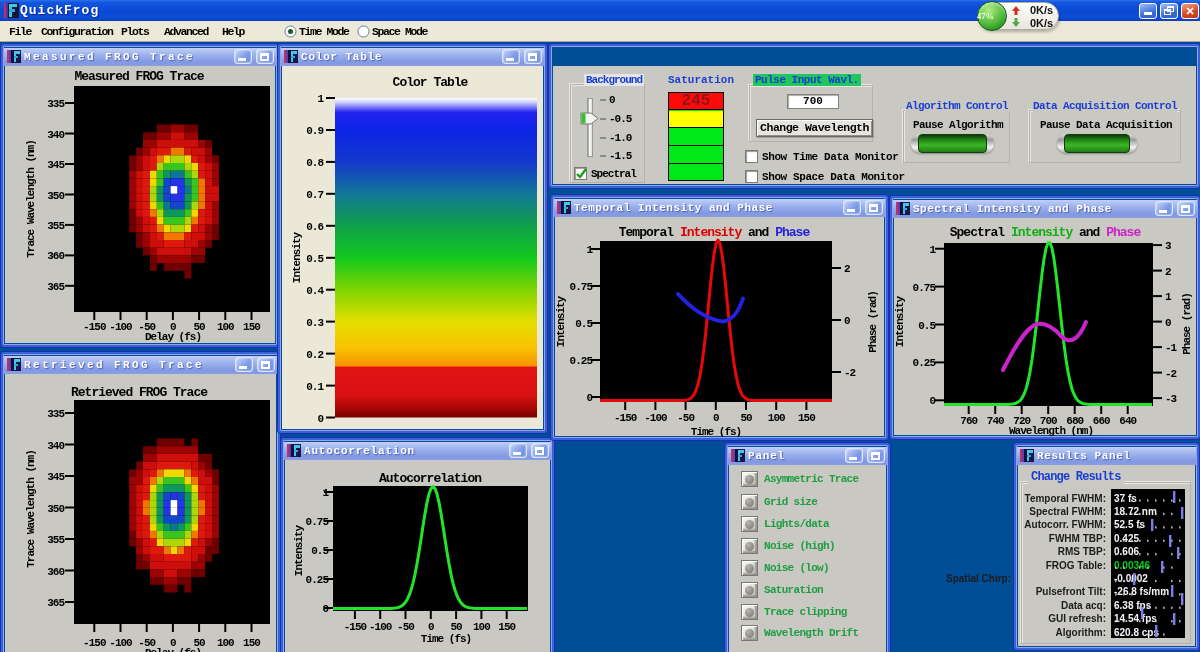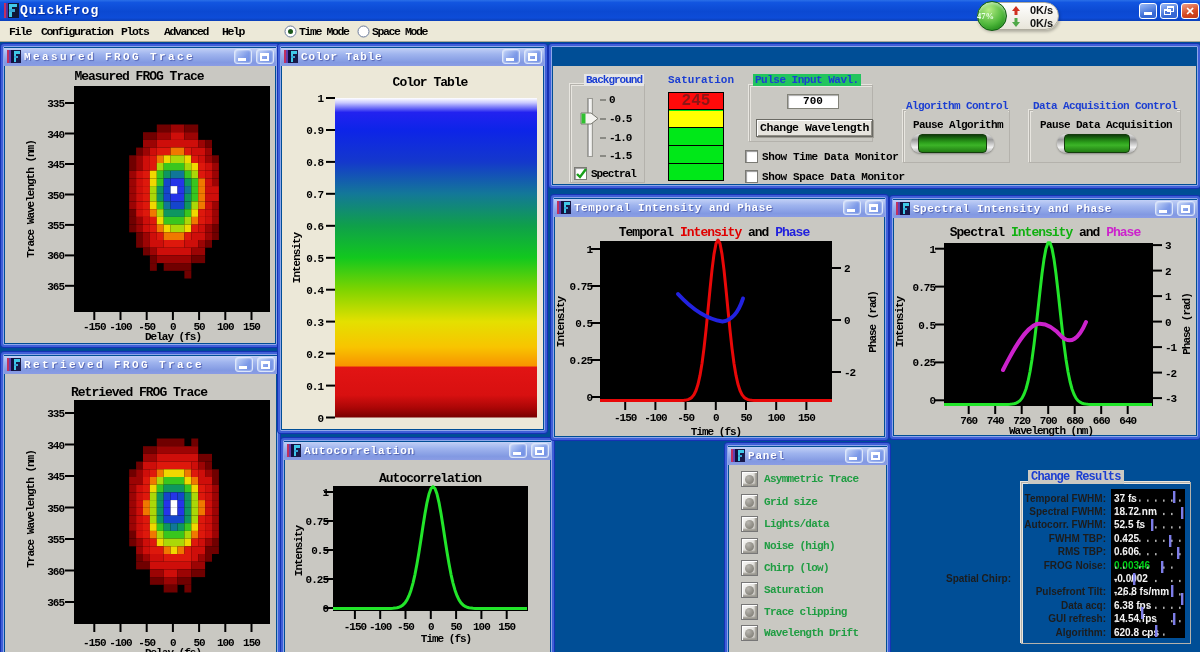--- a/index.html
+++ b/index.html
@@ -200,20 +200,35 @@
           <rect x="7" y="1" width="2" height="11" fill="#40c8e8"></rect>
           <rect x="7" y="6" width="4" height="2" fill="#38a8d8"></rect>
         </svg>
         <span class="t">Panel</span>
         <div class="wbtn" style="left:117px">
           <div class="mn"></div>
         </div>
         <div class="wbtn" style="left:139px">
           <div class="mx"></div>
         </div>
+      </div>
+      <div class="client" style="background:#c9c8c2"></div>
+    </div>
+<div class="win" style="left:1014px;top:443px;width:185px;height:207px">
+      <div class="wtb" style="letter-spacing:0.6px">
+        <svg style="position:absolute;left:3px;top:2px" width="14" height="13">
+          <rect width="14" height="13" fill="#181848"></rect>
+          <rect x="0" width="2" height="13" fill="#c03060"></rect>
+          <rect x="2" width="2" height="13" fill="#6040b0"></rect>
+          <rect x="4" width="3" height="13" fill="#101040"></rect>
+          <rect x="7" y="1" width="6" height="3" fill="#40c8e8"></rect>
+          <rect x="7" y="1" width="2" height="11" fill="#40c8e8"></rect>
+          <rect x="7" y="6" width="4" height="2" fill="#38a8d8"></rect>
+        </svg>
+        <span class="t">Results Panel</span>
       </div>
       <div class="client" style="background:#c9c8c2"></div>
     </div>
 <svg class="abs" style="left:4px;top:63px" width="272" height="281">
       <text x="135" y="17" font-size="13" font-weight="bold" letter-spacing="-1" text-anchor="middle">Measured FROG Trace</text>
       <rect x="70" y="23" width="196" height="226" fill="#000"></rect>
       <rect x="152.8" y="61.5" width="13.8" height="7.7" fill="#700000"></rect>
       <rect x="166.6" y="61.5" width="13.8" height="7.7" fill="#9c0404"></rect>
       <rect x="180.4" y="61.5" width="13.8" height="7.7" fill="#700000"></rect>
       <rect x="139.0" y="69.2" width="13.8" height="7.7" fill="#700000"></rect>
@@ -813,21 +828,21 @@
     <div class="abs" style="left:745px;top:498px;width:9px;height:9px;border-radius:50%;background:radial-gradient(circle at 35% 30%,#b8b6b0,#88867e 70%,#6e6c66)"></div>
     <div class="lbl grn" style="left:764px;top:496px;letter-spacing:-0.7px">Grid size</div>
     <div class="abs" style="left:741px;top:516px;width:17px;height:16px;background:linear-gradient(135deg,#f8f8f6,#d0cec8);border:1px solid #777;box-shadow:inset 1px 1px 0 #fff,inset -2px -2px 2px #98968e"></div>
     <div class="abs" style="left:745px;top:520px;width:9px;height:9px;border-radius:50%;background:radial-gradient(circle at 35% 30%,#b8b6b0,#88867e 70%,#6e6c66)"></div>
     <div class="lbl grn" style="left:764px;top:518px;letter-spacing:-0.7px">Lights/data</div>
     <div class="abs" style="left:741px;top:538px;width:17px;height:16px;background:linear-gradient(135deg,#f8f8f6,#d0cec8);border:1px solid #777;box-shadow:inset 1px 1px 0 #fff,inset -2px -2px 2px #98968e"></div>
     <div class="abs" style="left:745px;top:542px;width:9px;height:9px;border-radius:50%;background:radial-gradient(circle at 35% 30%,#b8b6b0,#88867e 70%,#6e6c66)"></div>
     <div class="lbl grn" style="left:764px;top:540px;letter-spacing:-0.7px">Noise (high)</div>
     <div class="abs" style="left:741px;top:560px;width:17px;height:16px;background:linear-gradient(135deg,#f8f8f6,#d0cec8);border:1px solid #777;box-shadow:inset 1px 1px 0 #fff,inset -2px -2px 2px #98968e"></div>
     <div class="abs" style="left:745px;top:564px;width:9px;height:9px;border-radius:50%;background:radial-gradient(circle at 35% 30%,#b8b6b0,#88867e 70%,#6e6c66)"></div>
-    <div class="lbl grn" style="left:764px;top:562px;letter-spacing:-0.7px">Chirp (low)</div>
+    <div class="lbl grn" style="left:764px;top:562px;letter-spacing:-0.7px">Noise (low)</div>
     <div class="abs" style="left:741px;top:582px;width:17px;height:16px;background:linear-gradient(135deg,#f8f8f6,#d0cec8);border:1px solid #777;box-shadow:inset 1px 1px 0 #fff,inset -2px -2px 2px #98968e"></div>
     <div class="abs" style="left:745px;top:586px;width:9px;height:9px;border-radius:50%;background:radial-gradient(circle at 35% 30%,#b8b6b0,#88867e 70%,#6e6c66)"></div>
     <div class="lbl grn" style="left:764px;top:584px;letter-spacing:-0.7px">Saturation</div>
     <div class="abs" style="left:741px;top:604px;width:17px;height:16px;background:linear-gradient(135deg,#f8f8f6,#d0cec8);border:1px solid #777;box-shadow:inset 1px 1px 0 #fff,inset -2px -2px 2px #98968e"></div>
     <div class="abs" style="left:745px;top:608px;width:9px;height:9px;border-radius:50%;background:radial-gradient(circle at 35% 30%,#b8b6b0,#88867e 70%,#6e6c66)"></div>
     <div class="lbl grn" style="left:764px;top:606px;letter-spacing:-0.7px">Trace clipping</div>
     <div class="abs" style="left:741px;top:625px;width:17px;height:16px;background:linear-gradient(135deg,#f8f8f6,#d0cec8);border:1px solid #777;box-shadow:inset 1px 1px 0 #fff,inset -2px -2px 2px #98968e"></div>
     <div class="abs" style="left:745px;top:629px;width:9px;height:9px;border-radius:50%;background:radial-gradient(circle at 35% 30%,#b8b6b0,#88867e 70%,#6e6c66)"></div>
     <div class="lbl grn" style="left:764px;top:627px;letter-spacing:-0.7px">Wavelength Drift</div>
 <div class="gbox" style="left:1021px;top:482px;width:170px;height:162px"></div>
@@ -836,21 +851,21 @@
     <div class="rlab" style="left:946px;top:492.5px;width:160px;text-align:right">Temporal FWHM:</div>
     <div class="rlab" style="left:1114px;top:492.5px;color:#f4f4f4">37 fs</div>
     <div class="rlab" style="left:946px;top:505.9px;width:160px;text-align:right">Spectral FWHM:</div>
     <div class="rlab" style="left:1114px;top:505.9px;color:#f4f4f4">18.72 nm</div>
     <div class="rlab" style="left:946px;top:519.3px;width:160px;text-align:right">Autocorr. FWHM:</div>
     <div class="rlab" style="left:1114px;top:519.3px;color:#f4f4f4">52.5 fs</div>
     <div class="rlab" style="left:946px;top:532.7px;width:160px;text-align:right">FWHM TBP:</div>
     <div class="rlab" style="left:1114px;top:532.7px;color:#f4f4f4">0.425</div>
     <div class="rlab" style="left:946px;top:546.1px;width:160px;text-align:right">RMS TBP:</div>
     <div class="rlab" style="left:1114px;top:546.1px;color:#f4f4f4">0.606</div>
-    <div class="rlab" style="left:946px;top:559.5px;width:160px;text-align:right">FROG Noise:</div>
+    <div class="rlab" style="left:946px;top:559.5px;width:160px;text-align:right">FROG Table:</div>
     <div class="rlab" style="left:1114px;top:559.5px;color:#00d018">0.00346</div>
     <div class="rlab" style="left:946px;top:572.9px;width:160px;text-align:left">Spatial Chirp:</div>
     <div class="rlab" style="left:1114px;top:572.9px;color:#f4f4f4">-0.0002</div>
     <div class="rlab" style="left:946px;top:586.3px;width:160px;text-align:right">Pulsefront Tilt:</div>
     <div class="rlab" style="left:1114px;top:586.3px;color:#f4f4f4">-26.8 fs/mm</div>
     <div class="rlab" style="left:946px;top:599.7px;width:160px;text-align:right">Data acq:</div>
     <div class="rlab" style="left:1114px;top:599.7px;color:#f4f4f4">6.38 fps</div>
     <div class="rlab" style="left:946px;top:613.1px;width:160px;text-align:right">GUI refresh:</div>
     <div class="rlab" style="left:1114px;top:613.1px;color:#f4f4f4">14.54 fps</div>
     <div class="rlab" style="left:946px;top:626.5px;width:160px;text-align:right">Algorithm:</div>

